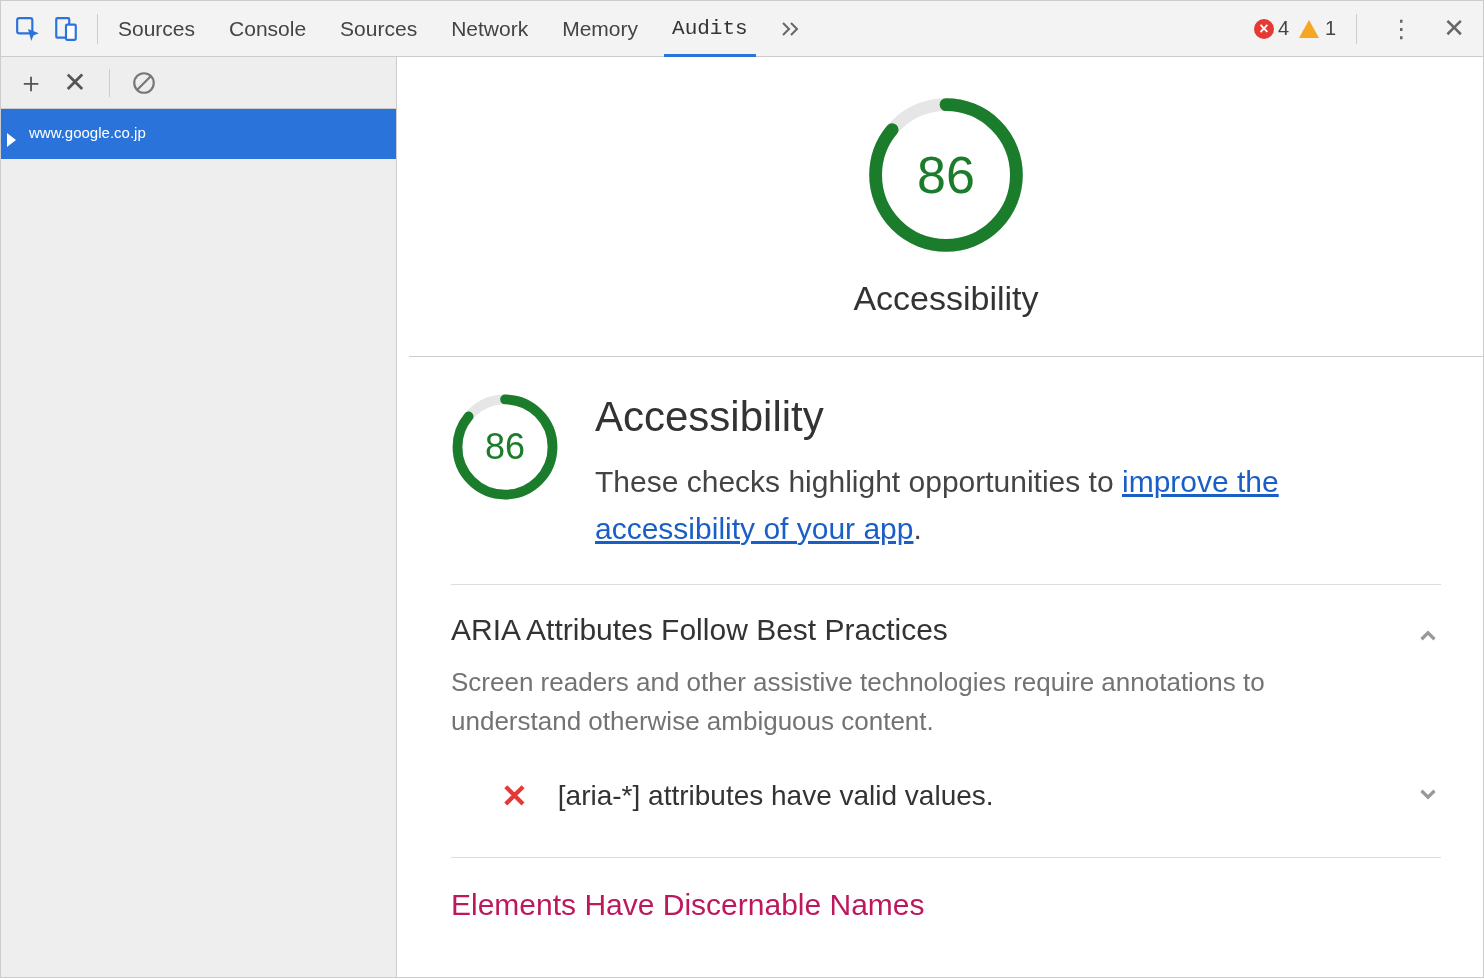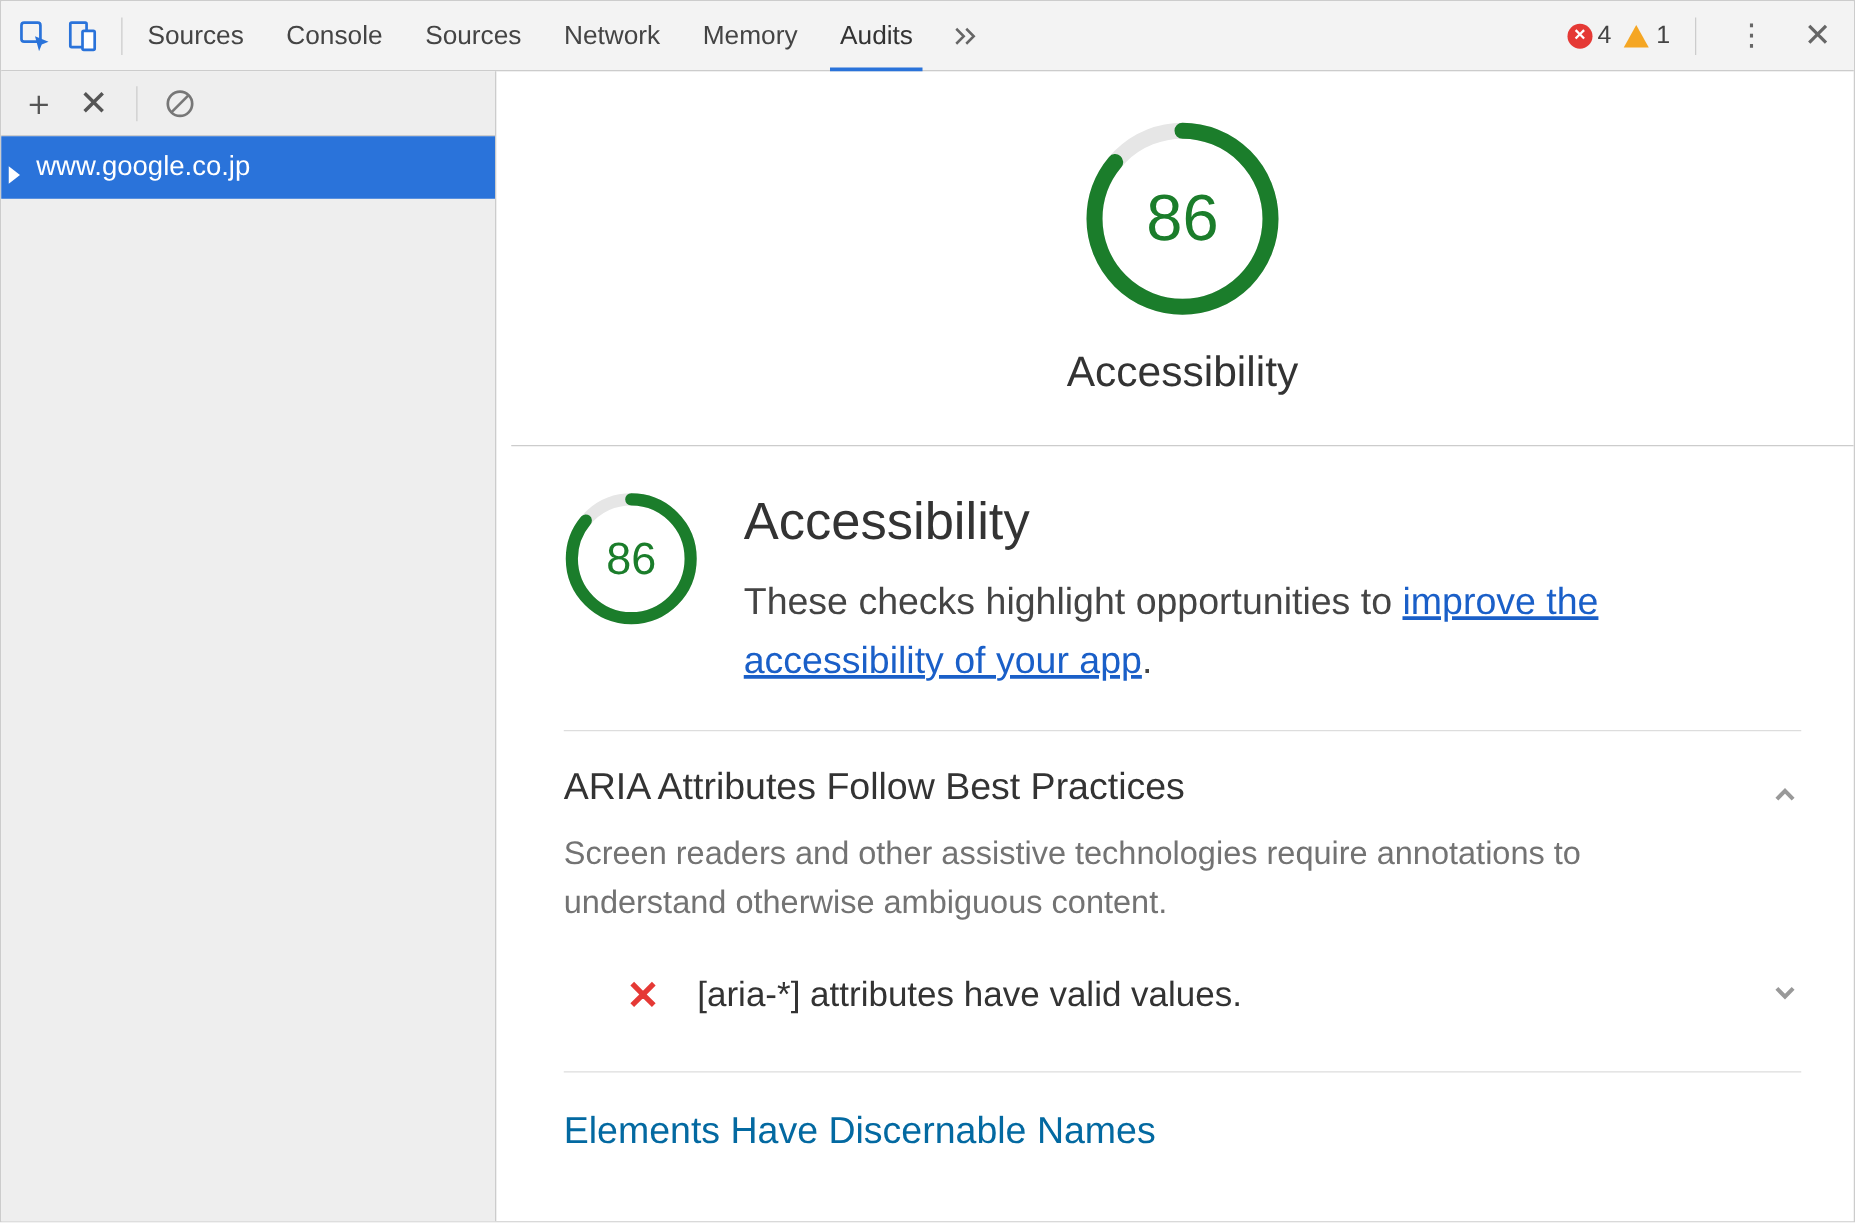--- a/index.html
+++ b/index.html
@@ -6,39 +6,39 @@
   html, body { width: 1484px; height: 978px; overflow: hidden; font-family: "Helvetica Neue", Arial, sans-serif; background: #fff; color: #333; }
   .root { width: 100%; height: 100%; display: flex; flex-direction: column; border: 1px solid #ccc; }
 
   
   .topbar { height: 56px; background: #f3f3f3; border-bottom: 1px solid #ccc; display: flex; align-items: center; padding: 0 10px; font-size: 21px; color: #444; }
   .topbar-left { display: flex; align-items: center; gap: 4px; }
   .inspect-icon, .device-icon { width: 34px; height: 34px; display:flex; align-items:center; justify-content:center; }
   .divider { width: 1px; height: 30px; background: #ccc; margin: 0 10px; }
   .tabs { display: flex; gap: 30px; margin-left: 8px; }
   .tab { padding: 0 2px; height: 54px; display: flex; align-items: center; cursor: pointer; color: #444; position: relative; }
-  .tab.active { color: #333; }
+  .tab.active { color: #333; font-family: Liberation Mono, monospace; }
   .tab.active::after { content:""; position:absolute; left:-6px; right:-6px; bottom:-1px; height:3px; background:#2a73da; }
   .chev-right { margin-left: 28px; display:flex; align-items:center; }
   .topbar-right { margin-left:auto; display:flex; align-items:center; gap:10px; }
   .badge { display:flex; align-items:center; gap:4px; font-size:20px; color:#444;}
   .error-circle { width:20px; height:20px; border-radius:50%; background:#e53935; display:flex; align-items:center; justify-content:center; color:#fff; font-size:16px; font-weight:bold; line-height:1;}
   .warn-triangle { width:0; height:0; border-left:10px solid transparent; border-right:10px solid transparent; border-bottom:18px solid #f5a623; position:relative; margin-right:2px;}
   .kebab { font-size:24px; color:#666; padding:0 12px; cursor:pointer;}
   .close-x { font-size:26px; color:#666; padding:0 8px; cursor:pointer;}
 
   
   .body { flex:1; display:flex; min-height:0; }
   .sidebar { width:396px; background:#eee; border-right:1px solid #ccc; display:flex; flex-direction:column; }
   .sidebar-toolbar { height:52px; border-bottom:1px solid #ccc; display:flex; align-items:center; gap:8px; padding-left:12px; }
   .plus-btn, .close-btn, .clear-btn { font-size:28px; color:#555; width:36px; height:36px; display:flex; align-items:center; justify-content:center; cursor:pointer; }
   .tool-divider { width:1px; height:28px; background:#ccc; margin:0 8px; }
   .audit-item { background:#2a73da; color:#fff; padding:10px 28px 12px; position:relative; cursor:pointer;}
   .audit-item .arrow { position:absolute; left:6px; top:24px; width:0; height:0; border-top:7px solid transparent; border-bottom:7px solid transparent; border-left:9px solid #fff;}
-  .audit-title { font-size:22px; line-height:28px; }
+  .audit-title { font-size:15px; line-height:28px; }
   .audit-date { font-size:22px; color:#cfe0f7; }
 
   .content { flex:1; overflow:hidden; display:flex; flex-direction:column;padding-left:12px; }
 
   
   .hero { height:300px; display:flex; flex-direction:column; align-items:center; justify-content:center; border-bottom:1px solid #ccc; }
   .gauge-big { width:160px; height:160px; position:relative; }
   .gauge-score { position:absolute; inset:0; display:flex; align-items:center; justify-content:center; font-size:52px; color:#1b7d2b; }
   .hero-label { margin-top:24px; font-size:34px; color:#333; }
 
@@ -54,21 +54,21 @@
   .group-title { font-size:30px; color:#333; margin-bottom:16px; }
   .group-row { display:flex; align-items:center; justify-content:space-between;margin-top:19px; }
   .group-desc { font-size:26px; color:#737373; line-height:1.5; margin-bottom:28px; max-width:880px;}
   .chev { color:#999; }
 
   .check-row { display:flex; align-items:center; gap:30px; padding:8px 0 8px 50px; font-size:28px; color:#333;}
   .check-fail { color:#e53935; font-size:32px; font-weight:bold; }
 
   hr.sep { border:none; border-top:1px solid #ddd; margin:34px 0 30px; }
 
-  .next-title { font-size:30px; color:#0369a1; }
+  .next-title { font-size:30px; color:#be185d; }
 </style>
 </head>
 <body>
 
 <div class="root">
 
   <div class="topbar">
     <div class="topbar-left">
       <div class="inspect-icon">
         <svg width="26" height="26" viewBox="0 0 24 24" fill="none" stroke="#2a73da" stroke-width="2">

